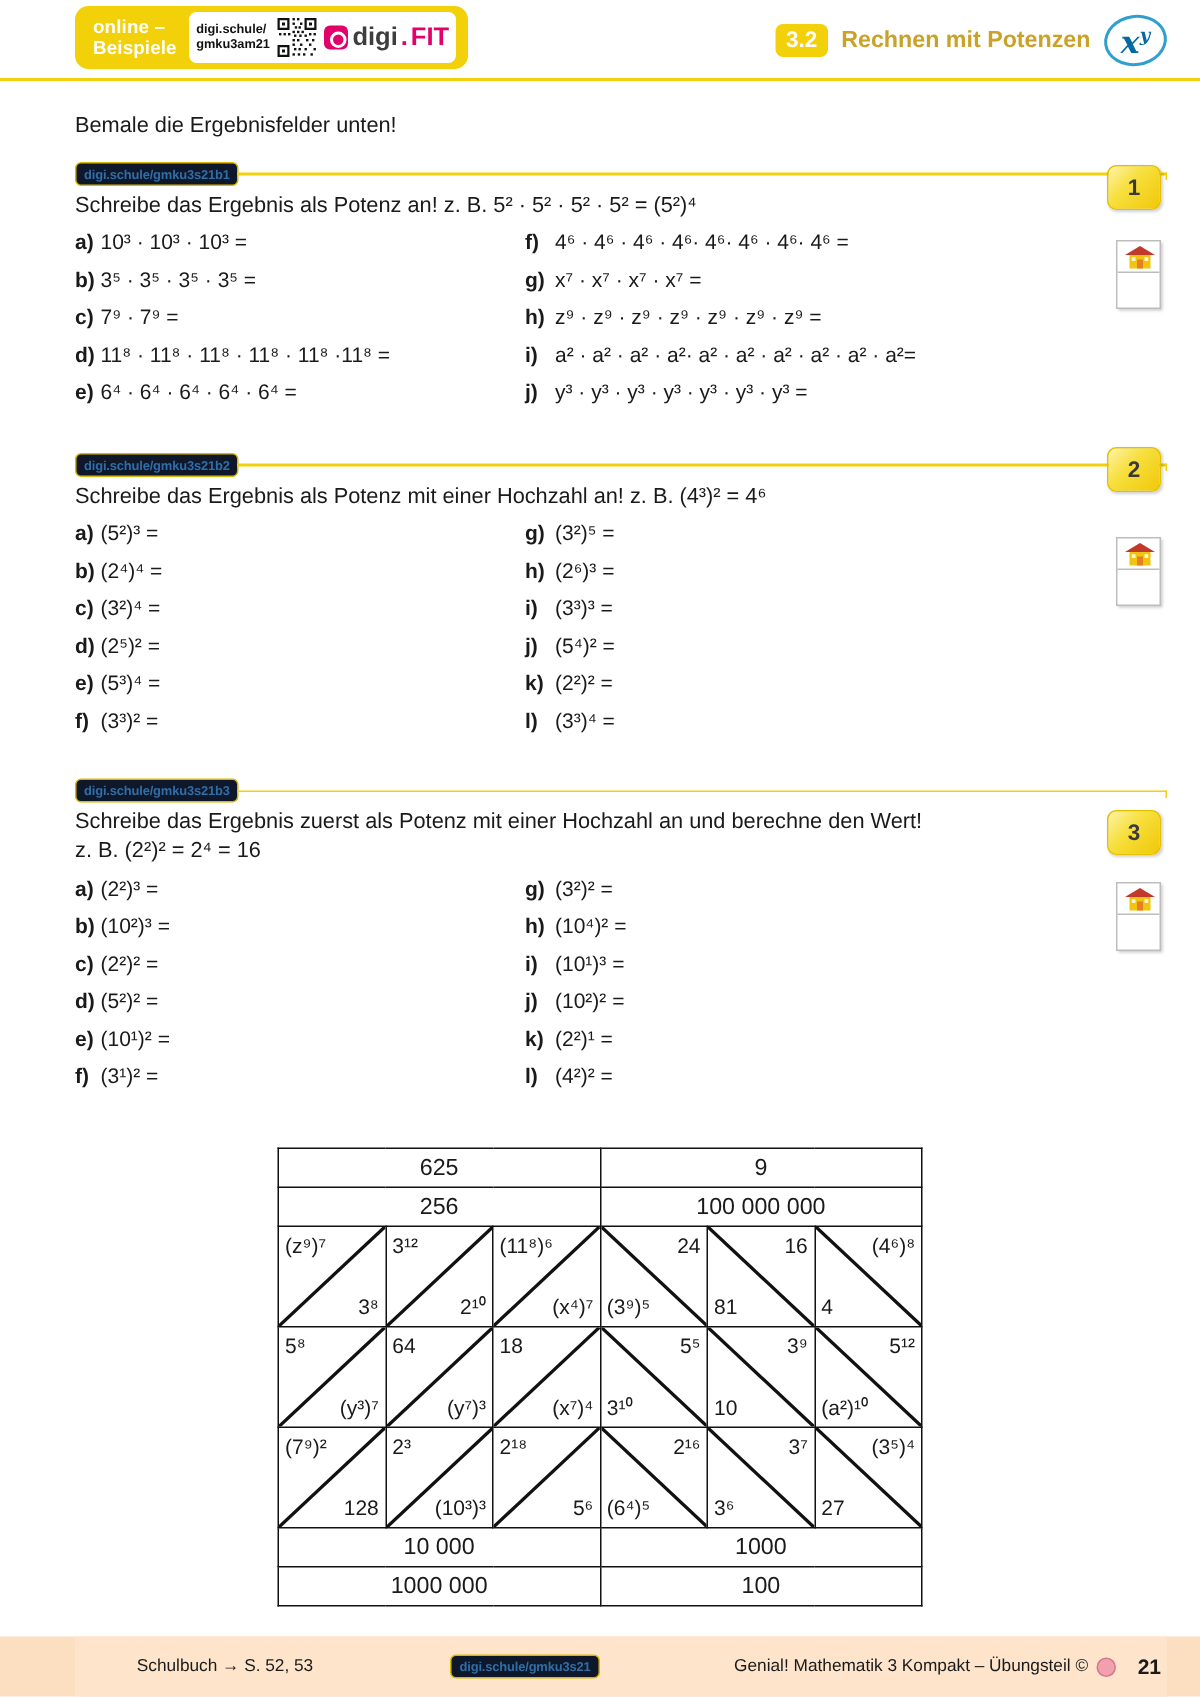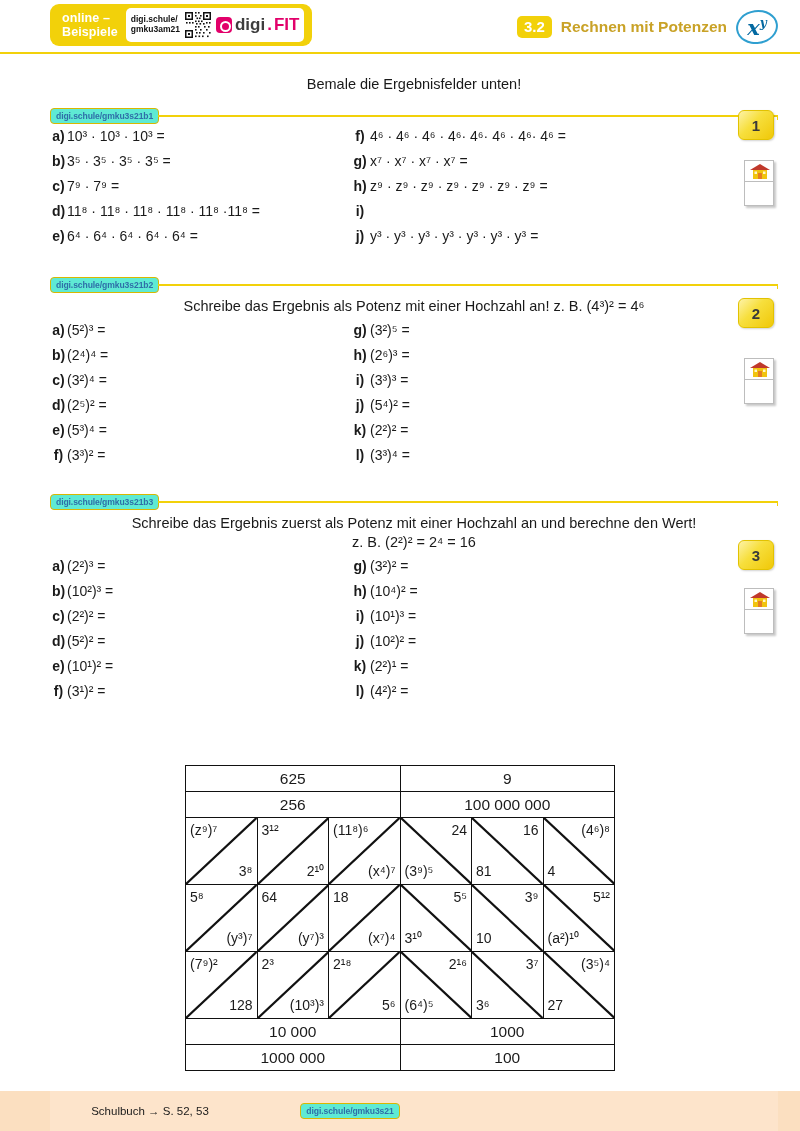--- a/index.html
+++ b/index.html
@@ -97,36 +97,35 @@
 
   .header-rule {
     position:absolute; left:0; right:0; top:52px;
     height: 2px; background: #f2d10a;
   }
 
   
   .page {
     padding: 10px 22px 0 50px;
     position: relative;
-    text-align: center;
   }
   .intro {
     font-size: 14.5px;
     margin: 10px 0 16px 0;
   }
 
   
   .tagline {
     display:flex; align-items:center; gap:0;
     margin-bottom: 4px;
   }
   .tag {
     border: 1px solid #d9b700;
     border-radius: 4px;
-    background: #5eead4;
+    background: #0f172a;
     color: #2f6fa8;
     font-size: 8.6px; font-weight: bold;
     padding: 2px 5px 2px;
     white-space: nowrap;
     letter-spacing: -.1px;
   }
   .tag-rule {
     flex: 1; height: 1.5px; background: #f2d10a;
     margin-left: -1px;
     position: relative;
@@ -334,20 +333,21 @@
 </div>
 
 <div class="page">
 
   <div class="intro">Bemale die Ergebnisfelder unten!</div>
 
   <div class="tagline">
     <span class="tag">digi.schule/gmku3s21b1</span>
     <span class="tag-rule"></span>
   </div>
+  <div class="task-intro">Schreibe das Ergebnis als Potenz an! z. B. 5² · 5² · 5² · 5² = (5²)⁴</div>
   <div class="cols">
     <div class="item">
         <span class="lt">a)</span>
         <span class="expr">10³ · 10³ · 10³ =</span>
       </div>
     <div class="item rcol">
         <span class="lt">f)</span>
         <span class="expr">4⁶ · 4⁶ · 4⁶ · 4⁶· 4⁶· 4⁶ · 4⁶· 4⁶ =</span>
       </div>
     <div class="item">
@@ -365,20 +365,21 @@
     <div class="item rcol">
         <span class="lt">h)</span>
         <span class="expr">z⁹ · z⁹ · z⁹ · z⁹ · z⁹ · z⁹ · z⁹ =</span>
       </div>
     <div class="item">
         <span class="lt">d)</span>
         <span class="expr">11⁸ · 11⁸ · 11⁸ · 11⁸ · 11⁸ ·11⁸ =</span>
       </div>
     <div class="item rcol">
         <span class="lt">i)</span>
+        <span class="expr">a² · a² · a² · a²· a² · a² · a² · a² · a² · a²=</span>
       </div>
     <div class="item">
         <span class="lt">e)</span>
         <span class="expr">6⁴ · 6⁴ · 6⁴ · 6⁴ · 6⁴ =</span>
       </div>
     <div class="item rcol">
         <span class="lt">j)</span>
         <span class="expr">y³ · y³ · y³ · y³ · y³ · y³ · y³ =</span>
       </div>
   </div>
@@ -693,14 +694,19 @@
     </tbody>
   </table>
 </div>
 
 <div class="footer">
   <div class="footer-inner">
     <div class="fleft">Schulbuch → S. 52, 53</div>
     <div class="fmid">
       <span class="tag">digi.schule/gmku3s21</span>
     </div>
+    <div class="fright">
+      <span>Genial! Mathematik 3 Kompakt – Übungsteil ©</span>
+      <span class="globe"></span>
+      <span class="pagenum">21</span>
+    </div>
   </div>
 </div>
 
 </body></html>

